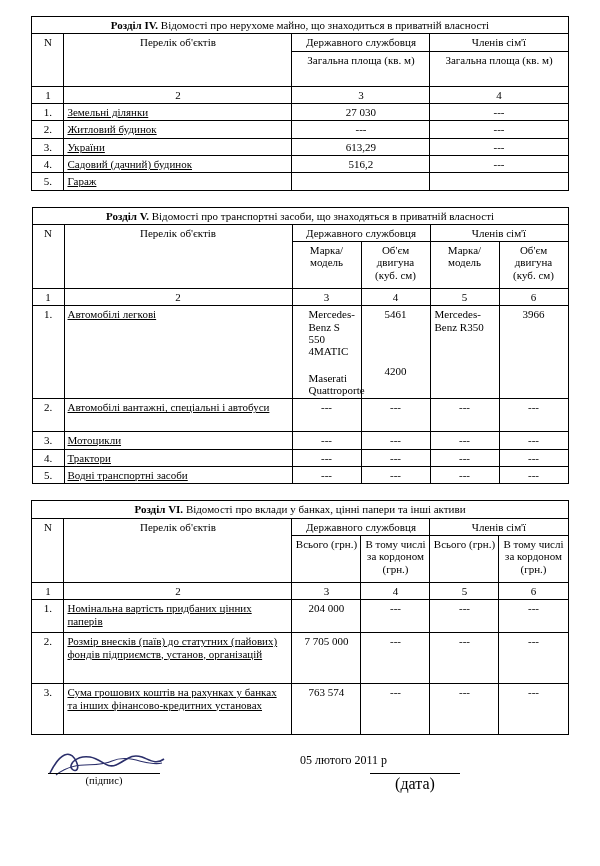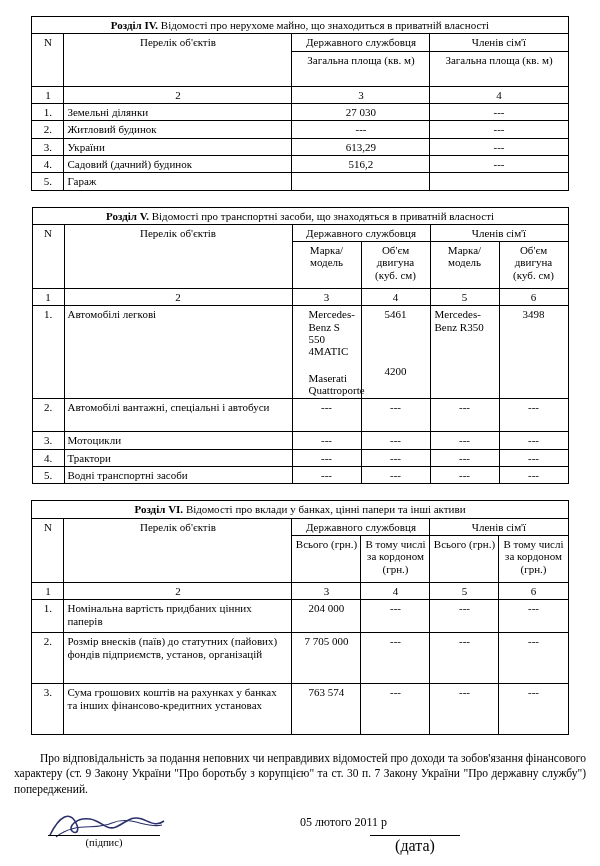--- a/index.html
+++ b/index.html
@@ -45,21 +45,21 @@
   .sec-title b { font-weight: bold; }
   .ctr { text-align: center; }
   .mid { vertical-align: middle; }
   .numrow td {
     text-align: center;
     font-weight: bold;
     font-size: 11px;
     padding: 1px 2px;
   }
   .idx { text-align: center; }
-  .obj { text-align: left; padding-left: 5px; }
+  .obj { text-align: left; padding-left: 5px; text-decoration: underline; }
   .val { text-align: center; font-weight: bold; }
   .dash { text-align: center; letter-spacing: 0px; }
   .hdr { text-align: center; vertical-align: middle; }
   .tbl-wrap { margin: 16px; }
   .footer {
     margin: 9px 14px 0 14px;
     font-size: 11.5px;
     line-height: 1.33;
     text-align: justify;
   }
@@ -223,21 +223,21 @@
       <td class="obj">Автомобілі легкові</td>
       <td class="ctr" style="height:74px; text-align:left; padding-left:16px;">
         <div>Mercedes-Benz S 550 4MATIC</div>
         <div style="margin-top:14px;">Maserati Quattroporte</div>
       </td>
       <td class="ctr">
         <div>5461</div>
         <div style="margin-top:44px;">4200</div>
       </td>
       <td class="ctr" style="text-align:left; padding-left:4px;">Mercedes-Benz R350</td>
-      <td class="ctr">3498</td>
+      <td class="ctr">3966</td>
     </tr>
     <tr>
       <td class="idx">2.</td>
       <td class="obj" style="height:28px">Автомобілі вантажні, спеціальні і автобуси</td>
       <td class="dash">---</td>
       <td class="dash">---</td>
       <td class="dash">---</td>
       <td class="dash">---</td>
     </tr>
     <tr>
@@ -325,23 +325,20 @@
       <td class="obj" style="height:46px">Сума грошових коштів на рахунках у банках та інших фінансово-кредитних установах</td>
       <td class="val mid">763 574</td>
       <td class="dash mid">---</td>
       <td class="dash mid">---</td>
       <td class="dash mid">---</td>
     </tr>
   </tbody>
       </table>
   </div>
 
-  <div class="footer">
-    <p>Про відповідальність за подання неповних чи неправдивих відомостей про доходи та зобов'язання фінансового характеру (ст. 9 Закону України "Про боротьбу з корупцією" та ст. 30 п. 7 Закону України "Про державну службу") попереджений.</p>
-  </div>
 
   <div class="sign-row">
     <svg class="scribble" viewBox="0 0 120 30">
       <path d="M4 26 C 14 6, 24 2, 30 14 C 34 22, 30 26, 26 22 C 22 18, 30 8, 44 10 C 56 12, 60 22, 70 18 C 80 14, 84 6, 96 10 C 104 13, 110 18, 118 12" fill="none" stroke="#2b2f6b" stroke-width="1.6"></path>
       <path d="M10 28 C 30 12, 48 22, 66 14 C 84 6, 100 20, 116 16" fill="none" stroke="#2b2f6b" stroke-width="1.1"></path>
     </svg>
     <div class="sig-line"></div>
     <div class="sig-label">(підпис)</div>
     <div class="date-text">05  лютого 2011 р</div>
     <div class="date-line"></div>

